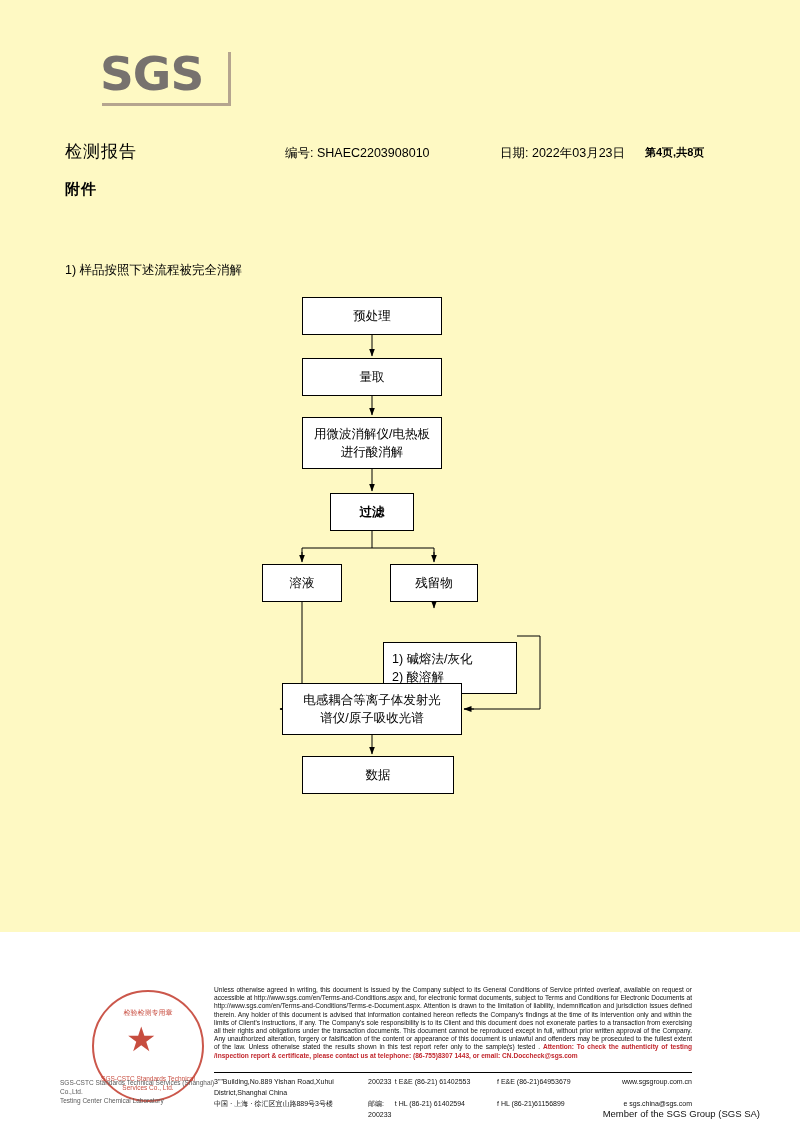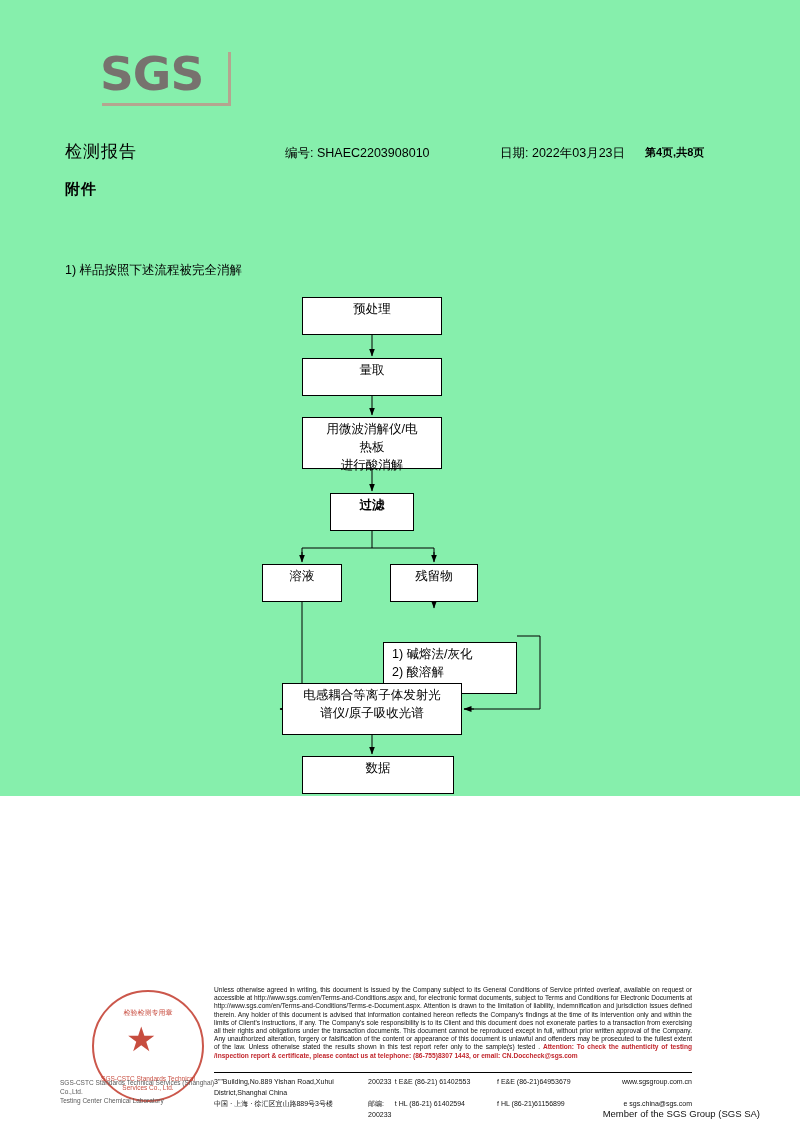--- a/index.html
+++ b/index.html
@@ -11,22 +11,22 @@
     width: 800px;
     height: 1131px;
     position: relative;
     font-family: "Liberation Sans", sans-serif;
     color: #000;
     overflow: hidden;
   }
   .page {
     position: absolute;
     left: 0; top: 0;
-    width: 800px; height: 796px;
-    background: #86efac;
+    width: 800px; height: 932px;
+    background: #fef9c3;
   }
 
   
   .sgs-logo {
     position: absolute;
     left: 100px;
     top: 48px;
     width: 140px;
     height: 60px;
   }
@@ -115,26 +115,26 @@
     width: 800px;
     height: 1131px;
     pointer-events: none;
   }
   .node {
     position: absolute;
     border: 1px solid #000;
     background: #fff;
     box-sizing: border-box;
     display: flex;
-    align-items: flex-start;
+    align-items: center;
     justify-content: center;
     text-align: center;
     font-size: 12.5px;
     line-height: 18px;
-    padding: 2px 20px;
+    padding: 2px 8px;
   }
   .node.left-align {
     justify-content: flex-start;
     text-align: left;
     padding-left: 8px;
   }
   .node .txt { white-space: pre-line; }
 
   .n-pre   { left: 302px; top: 297px; width: 140px; height: 38px; }
   .n-meas  { left: 302px; top: 358px; width: 140px; height: 38px; }

